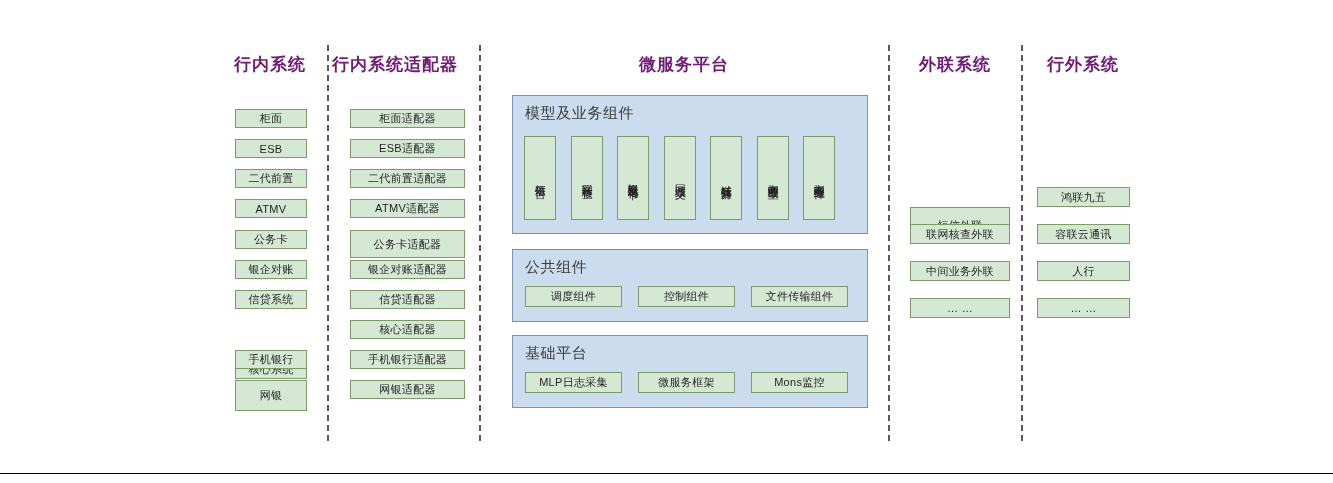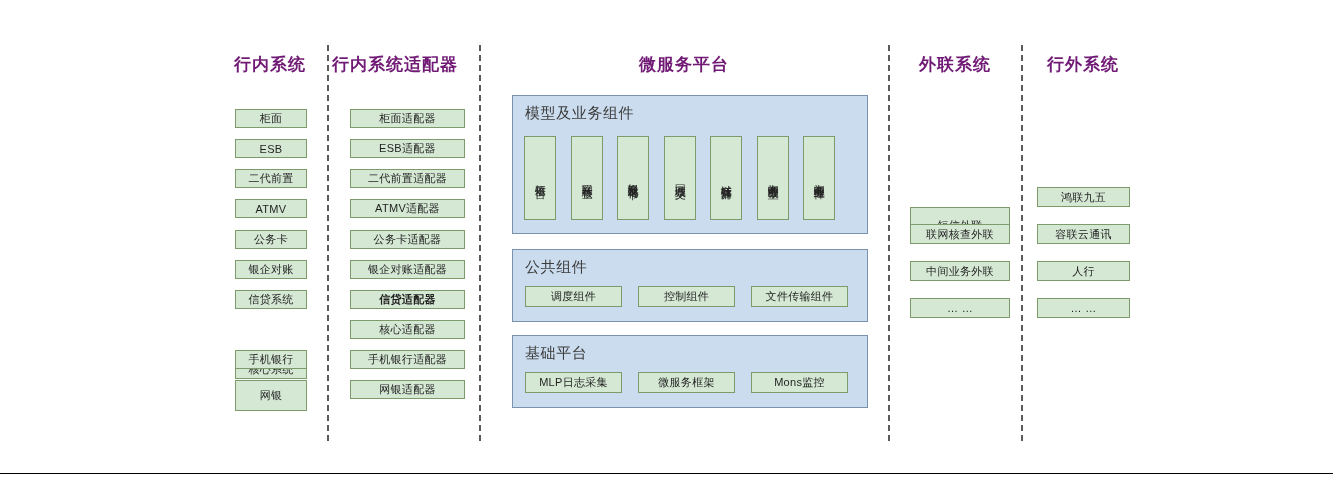--- a/index.html
+++ b/index.html
@@ -118,23 +118,23 @@
   <div class="gbox" style="left:235px; top:260px;  width:72px; height:19px;">银企对账</div>
   <div class="gbox" style="left:235px; top:290px;  width:72px; height:19px;">信贷系统</div>
   <div class="gbox" style="left:235px; top:320px;  width:72px; height:19px;margin-top:40px;">核心系统</div>
   <div class="gbox" style="left:235px; top:350px;  width:72px; height:19px;">手机银行</div>
   <div class="gbox" style="left:235px; top:380px;  width:72px; height:31px;">网银</div>
 
   <div class="gbox" style="left:350px; top:109px; width:115px; height:19px;">柜面适配器</div>
   <div class="gbox" style="left:350px; top:139px; width:115px; height:19px;">ESB适配器</div>
   <div class="gbox" style="left:350px; top:169px; width:115px; height:19px;">二代前置适配器</div>
   <div class="gbox" style="left:350px; top:199px; width:115px; height:19px;">ATMV适配器</div>
-  <div class="gbox" style="left:350px; top:230px; width:115px; height:19px;text-align:center;">公务卡适配器</div>
+  <div class="gbox" style="left:350px; top:230px; width:115px; height:28px;text-align:center;">公务卡适配器</div>
   <div class="gbox" style="left:350px; top:260px; width:115px; height:19px;">银企对账适配器</div>
-  <div class="gbox" style="left:350px; top:290px; width:115px; height:19px;font-weight:bold;">信贷适配器</div>
+  <div class="gbox" style="left:350px; top:290px; width:115px; height:19px;">信贷适配器</div>
   <div class="gbox" style="left:350px; top:320px; width:115px; height:19px;">核心适配器</div>
   <div class="gbox" style="left:350px; top:350px; width:115px; height:19px;">手机银行适配器</div>
   <div class="gbox" style="left:350px; top:380px; width:115px; height:19px;">网银适配器</div>
 
   <div class="bpanel" style="left:512px; top:95px; width:356px; height:139px;">
     <div class="bpanel-title">模型及业务组件</div>
   </div>
   <div class="gbox vert" style="left:524px; top:136px; width:32px; height:84px;">短信平台</div>
   <div class="gbox vert" style="left:571px; top:136px; width:32px; height:84px;">联网核查</div>
   <div class="gbox vert" style="left:617px; top:136px; width:32px; height:84px;">银联及银行卡</div>

